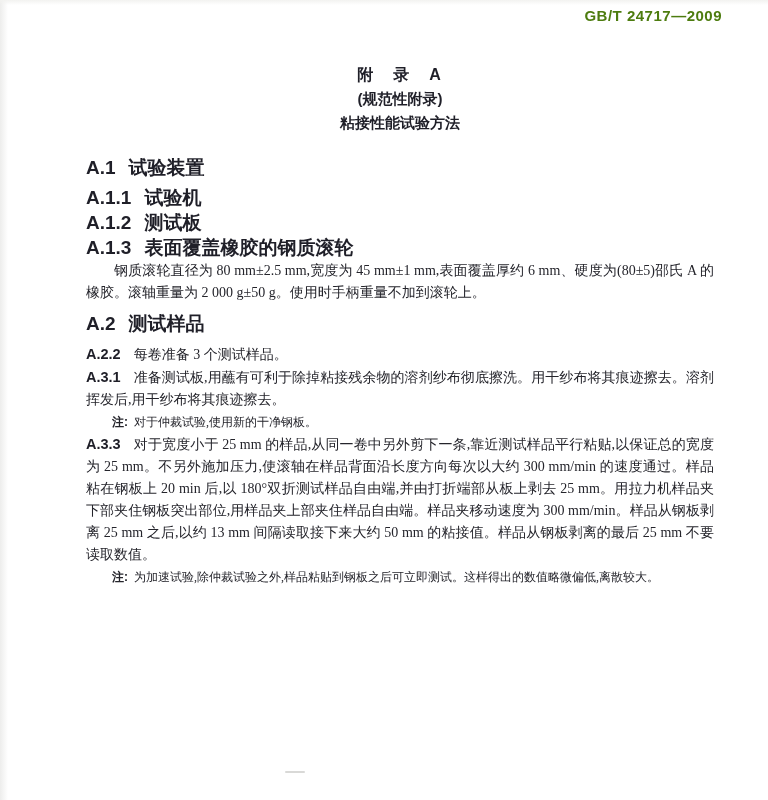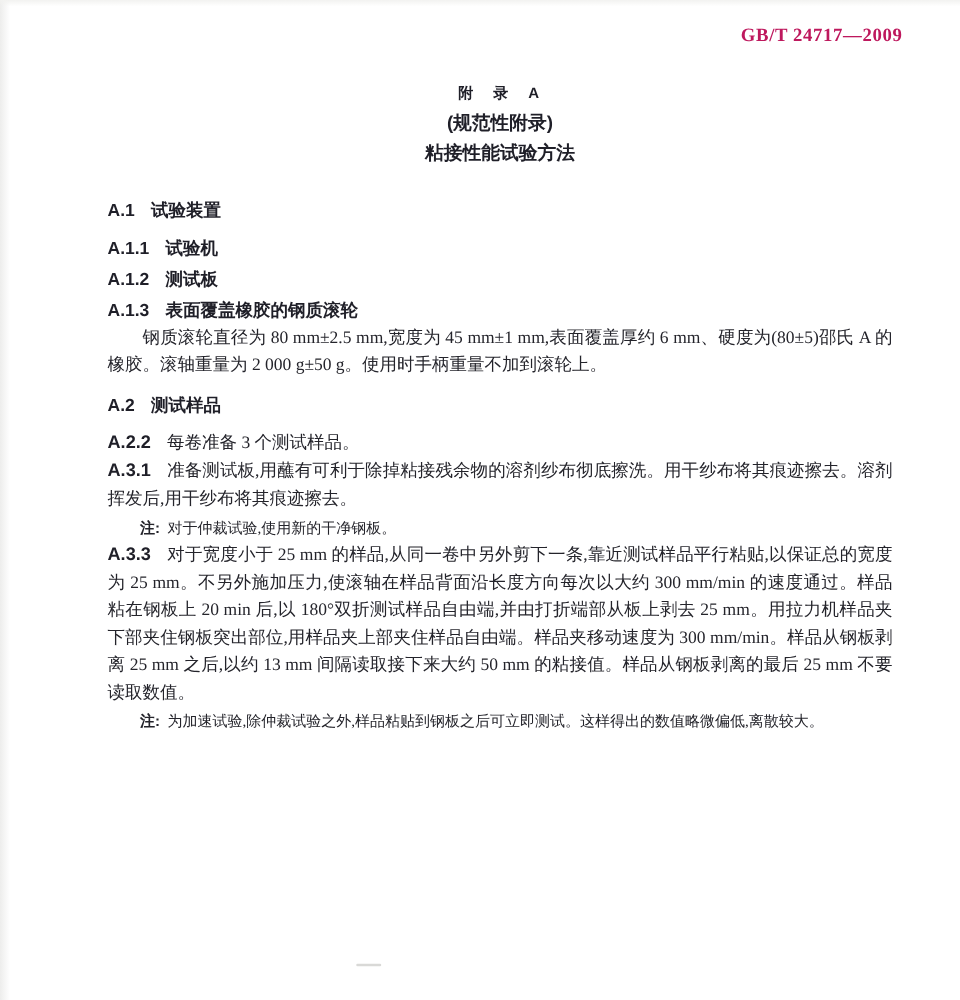--- a/index.html
+++ b/index.html
@@ -28,54 +28,54 @@
   }
   .scan-edge-top {
     position: absolute;
     left: 0; top: 0; right: 0;
     height: 5px;
     background: linear-gradient(180deg, #f2f2f0, rgba(255,255,255,0));
     pointer-events: none;
   }
   .doc-header {
     position: absolute;
-    top: 21px;
+    top: 7px;
     right: 46px;
-    font-family: Liberation Serif, serif;
+    font-family: Liberation Sans, sans-serif;
     font-weight: bold;
     font-size: 15px;
     letter-spacing: 0.5px;
-    color: #be185d;
+    color: #4d7c0f;
   }
   .content {
     position: absolute;
     left: 86px;
     top: 62px;
     width: 628px;
   }
   .title-block {
     text-align: center;
     margin: 0 0 22px 0;
     font-family: "Liberation Sans", "DejaVu Sans", sans-serif;
     font-weight: bold;
     color: #1f1f28;
   }
   .title-block .t1 {
-    font-size: 12px;
+    font-size: 16px;
     line-height: 25px;
     letter-spacing: 2px;
   }
   .title-block .t2, .title-block .t3 {
     font-size: 15px;
     line-height: 24px;
   }
   h2.sec, h3.sub {
     margin: 0;
     font-family: "Liberation Sans", "DejaVu Sans", sans-serif;
-    font-size: 14px;
+    font-size: 19px;
     font-weight: bold;
     line-height: 22px;
     color: #1f1f28;
   }
   h2.sec { margin-top: 9px; margin-bottom: 8px; }
   h3.sub { margin-top: 3px; margin-bottom: 1px; }
   .sec-num, .sub-num, .clause-num {
     margin-right: 13px;
   }
   p.body-para {

